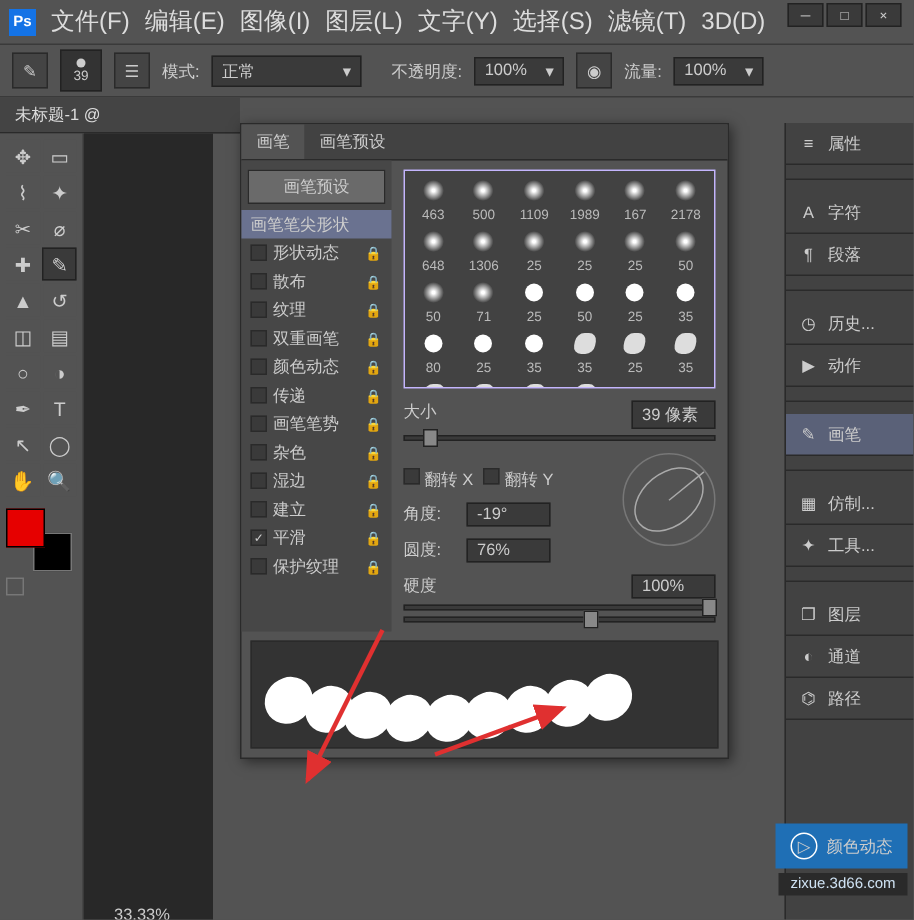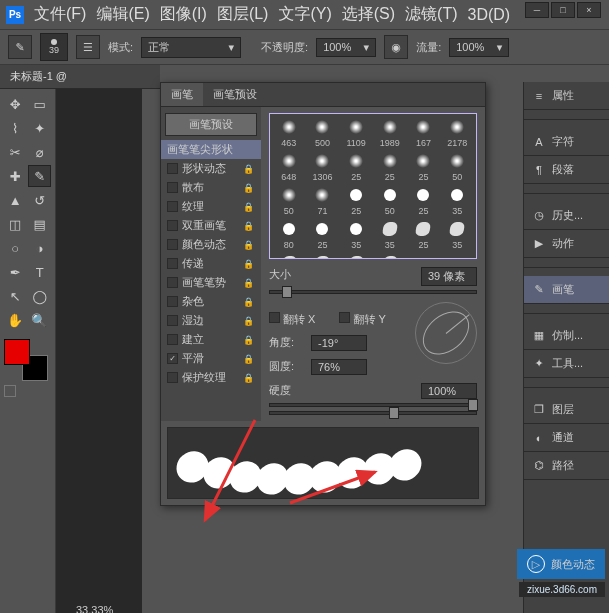--- a/index.html
+++ b/index.html
@@ -47,21 +47,21 @@
 .brush-thumb{width:22px;height:18px;display:flex;align-items:center;justify-content:center}
 .brush-sz{font-size:9px;color:#bbb}
 .soft-circle{border-radius:50%;background:radial-gradient(circle,#fff 10%,#fff0 70%)}
 .hard-circle{border-radius:50%;background:#fff}
 .chalk{background:#ddd;border-radius:40%;transform:skewX(-10deg)}
 .setting-row{display:flex;align-items:flex-start;margin-top:8px;gap:6px}
 .setting-label{width:36px}
 .value-box{background:#3a3a3a;border:1px solid #222;padding:1px 6px;min-width:56px;text-align:left}
 .slider{height:4px;background:#3a3a3a;border:1px solid #222;position:relative;margin-top:4px}
 .slider-thumb{position:absolute;top:-5px;width:10px;height:12px;background:#888;border:1px solid #222}
-.flip-row{display:flex;gap:24px;margin-top:10px}
+.flip-row{display:flex;gap:7px;margin-top:10px}
 .angle-widget{width:62px;height:62px;border:1px solid #777;border-radius:50%;position:relative;margin-left:auto}
 .angle-ellipse{position:absolute;top:12px;left:4px;right:4px;bottom:12px;border:1px solid #aaa;border-radius:50%;transform:rotate(-39deg)}
 .angle-line{position:absolute;top:50%;left:50%;width:30px;height:1px;background:#aaa;transform-origin:left;transform:rotate(-39deg)}
 .preview-strip{height:72px;background:#333;border:1px solid #2a2a2a;margin:6px;display:flex;align-items:end;padding:8px;gap:-4px;position:relative;overflow:hidden}
 .preview-dot{width:40px;height:30px;background:#fff;border-radius:50%}
 .right-panels{position:absolute;right:0;top:82px;width:86px;background:#424242;border-left:1px solid #2a2a2a;height:calc(100% - 82px)}
 .rp-item{display:flex;align-items:center;gap:6px;padding:6px 8px;border-bottom:1px solid #2a2a2a}
 .rp-item.hl{background:#5a6178}
 .rp-icon{width:14px;height:14px;display:flex;align-items:center;justify-content:center;font-size:11px}
 .arrow-red{stroke:#e03030;stroke-width:3;fill:none}

